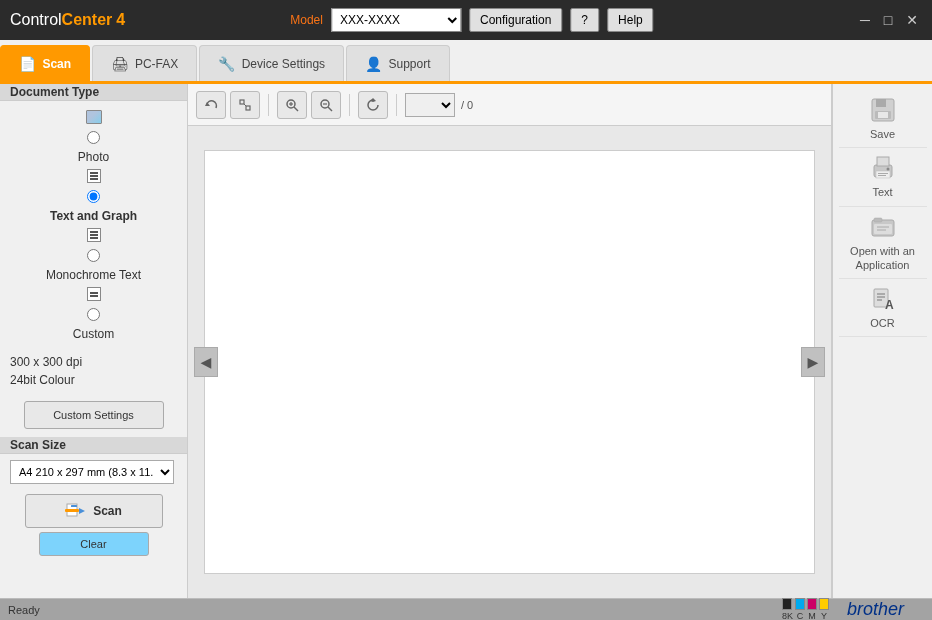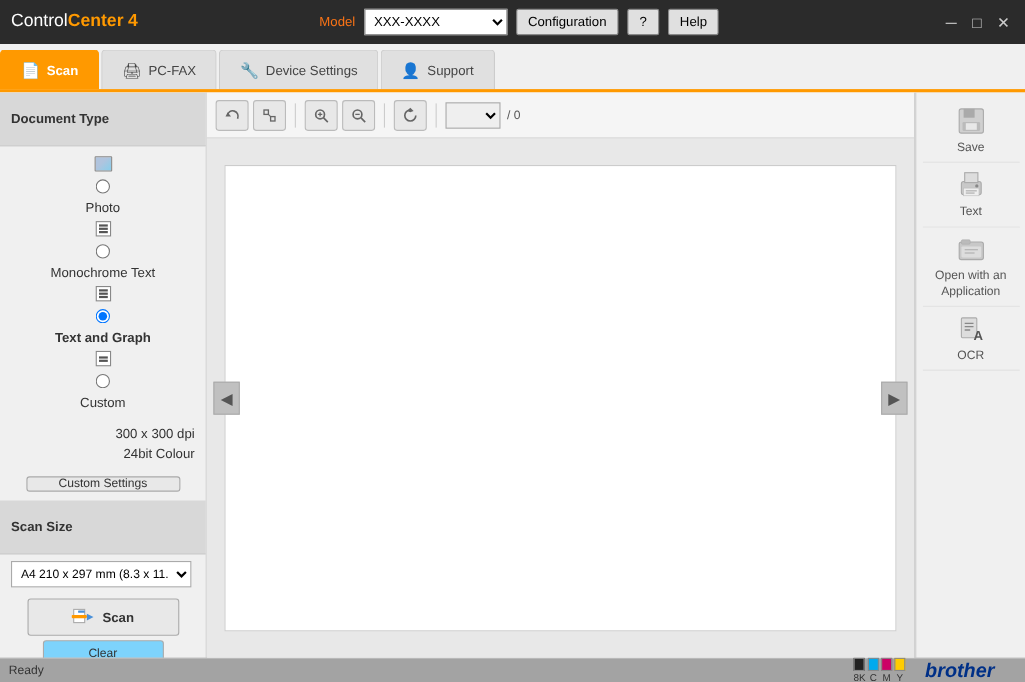--- a/index.html
+++ b/index.html
@@ -115,21 +115,21 @@
       width: 188px;
       min-width: 188px;
       background: #f0f0f0;
       border-right: 1px solid #ccc;
       display: flex;
       flex-direction: column;
       padding: 0;
     }
     .section-header {
       background: #d8d8d8;
-      padding: 17px 10px;
+      padding: 1px 10px;
       font-weight: bold;
       font-size: 12px;
       color: #333;
       border-bottom: 1px solid #ccc;
     }
     .doc-type-list {
       padding: 6px 4px;
     }
     .doc-type-item {
       display: flex;
@@ -146,21 +146,20 @@
       align-items: center;
       justify-content: center;
     }
     .doc-type-item input[type=radio] { margin: 0; cursor: pointer; }
     .doc-type-item label { cursor: pointer; font-size: 12px; color: #333; }
     .doc-info {
       padding: 4px 10px 8px;
       font-size: 11px;
       color: #333;
       line-height: 1.5;
-      text-align: right;
     }
     .custom-settings-btn {
       margin: 4px auto 8px;
       display: block;
       width: 140px;
       height: 28px;
       font-size: 11px;
       background: #e8e8e8;
       border: 1px solid #aaa;
       border-radius: 3px;
@@ -335,21 +334,21 @@
       gap: 1px;
     }
     .ink-label { font-size: 9px; color: #333; }
     .ink-level {
       width: 10px;
       height: 12px;
       border: 1px solid #888;
     }
     #brother-logo {
       font-size: 18px;
-      font-weight: bold;
+      font-weight: normal;
       color: #003087;
       font-style: italic;
       margin-right: 20px;
     }
 
     
     .doc-type-item input[type=radio]:checked + label { font-weight: bold; }
 
     
     .icon-photo {
@@ -432,34 +431,34 @@
         </div>
 
         <div class="doc-type-item">
           <div class="doc-type-icon">
             <div class="icon-text">
                 <div class="icon-text-line"></div>
                 <div class="icon-text-line"></div>
                 <div class="icon-text-line"></div>
               </div>
           </div>
-          <input type="radio" name="doctype" id="dt-mono" style="">
-          <label for="dt-mono">Monochrome Text</label>
+          <input type="radio" name="doctype" id="dt-textgraph" checked="" style="">
+          <label for="dt-textgraph">Text and Graph</label>
         </div>
 
         <div class="doc-type-item">
           <div class="doc-type-icon">
             <div class="icon-text">
                 <div class="icon-text-line"></div>
                 <div class="icon-text-line"></div>
                 <div class="icon-text-line"></div>
               </div>
           </div>
-          <input type="radio" name="doctype" id="dt-textgraph" checked="" style="">
-          <label for="dt-textgraph">Text and Graph</label>
+          <input type="radio" name="doctype" id="dt-mono" style="">
+          <label for="dt-mono">Monochrome Text</label>
         </div>
 
         <div class="doc-type-item">
           <div class="doc-type-icon">
             <div class="icon-text">
                 <div class="icon-text-line"></div>
                 <div class="icon-text-line"></div>
               </div>
           </div>
           <input type="radio" name="doctype" id="dt-custom" style="">

